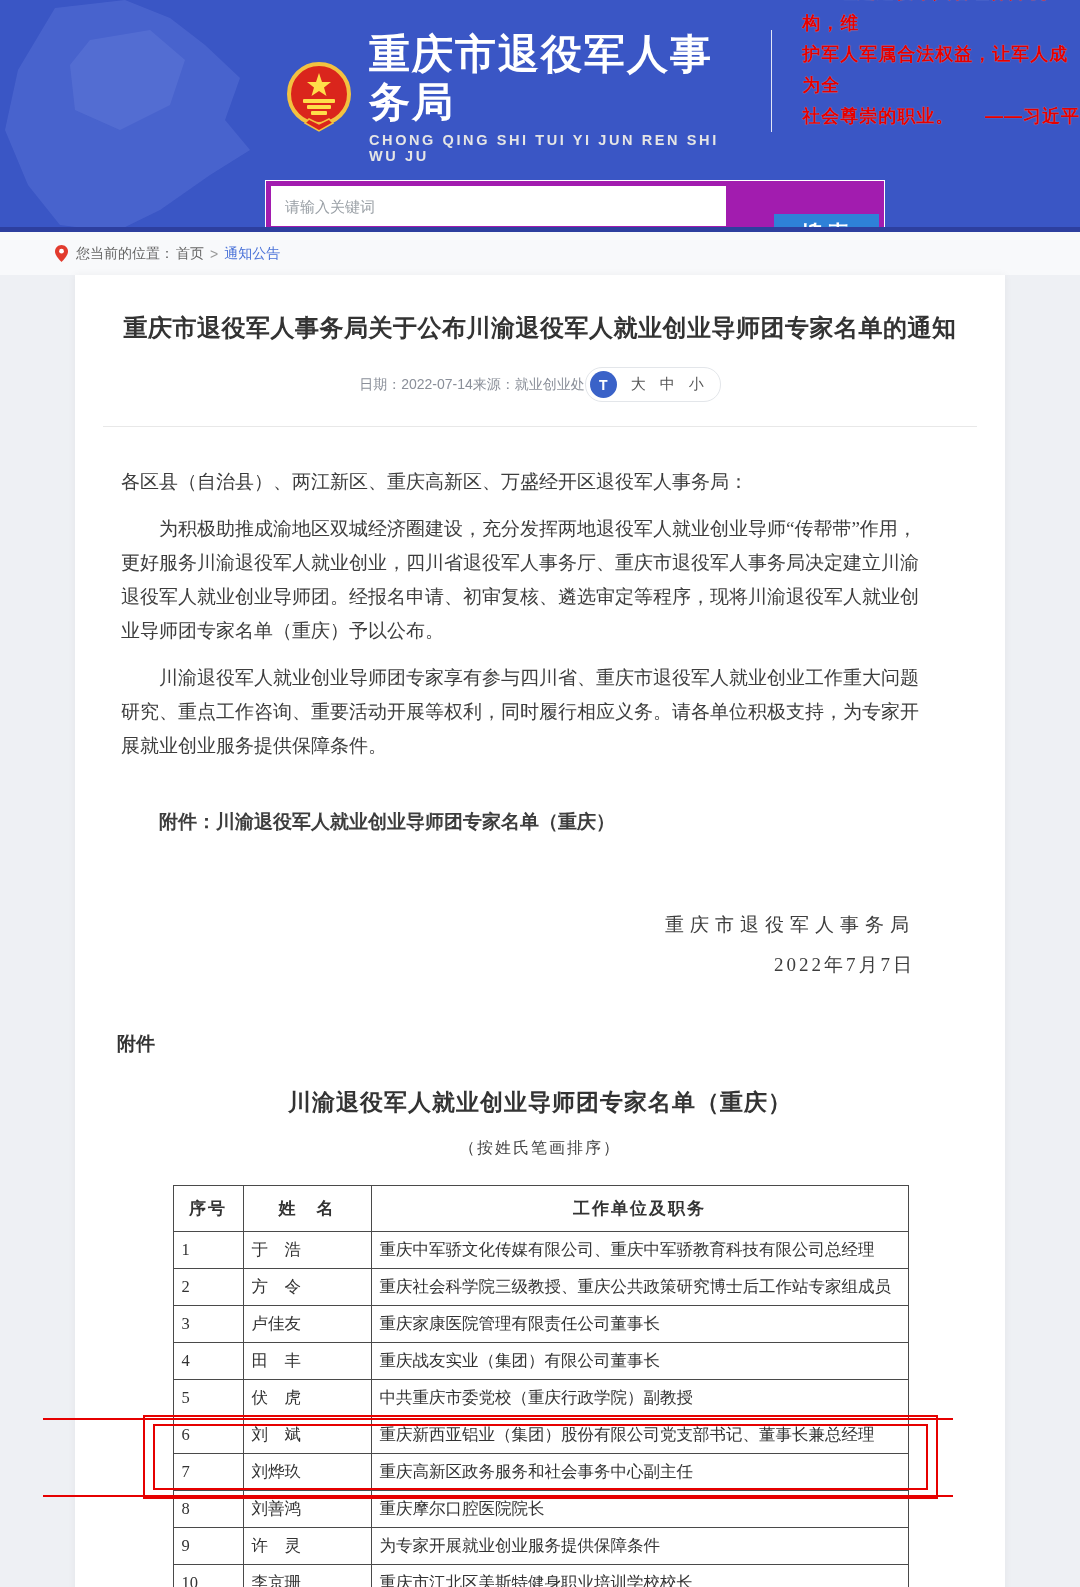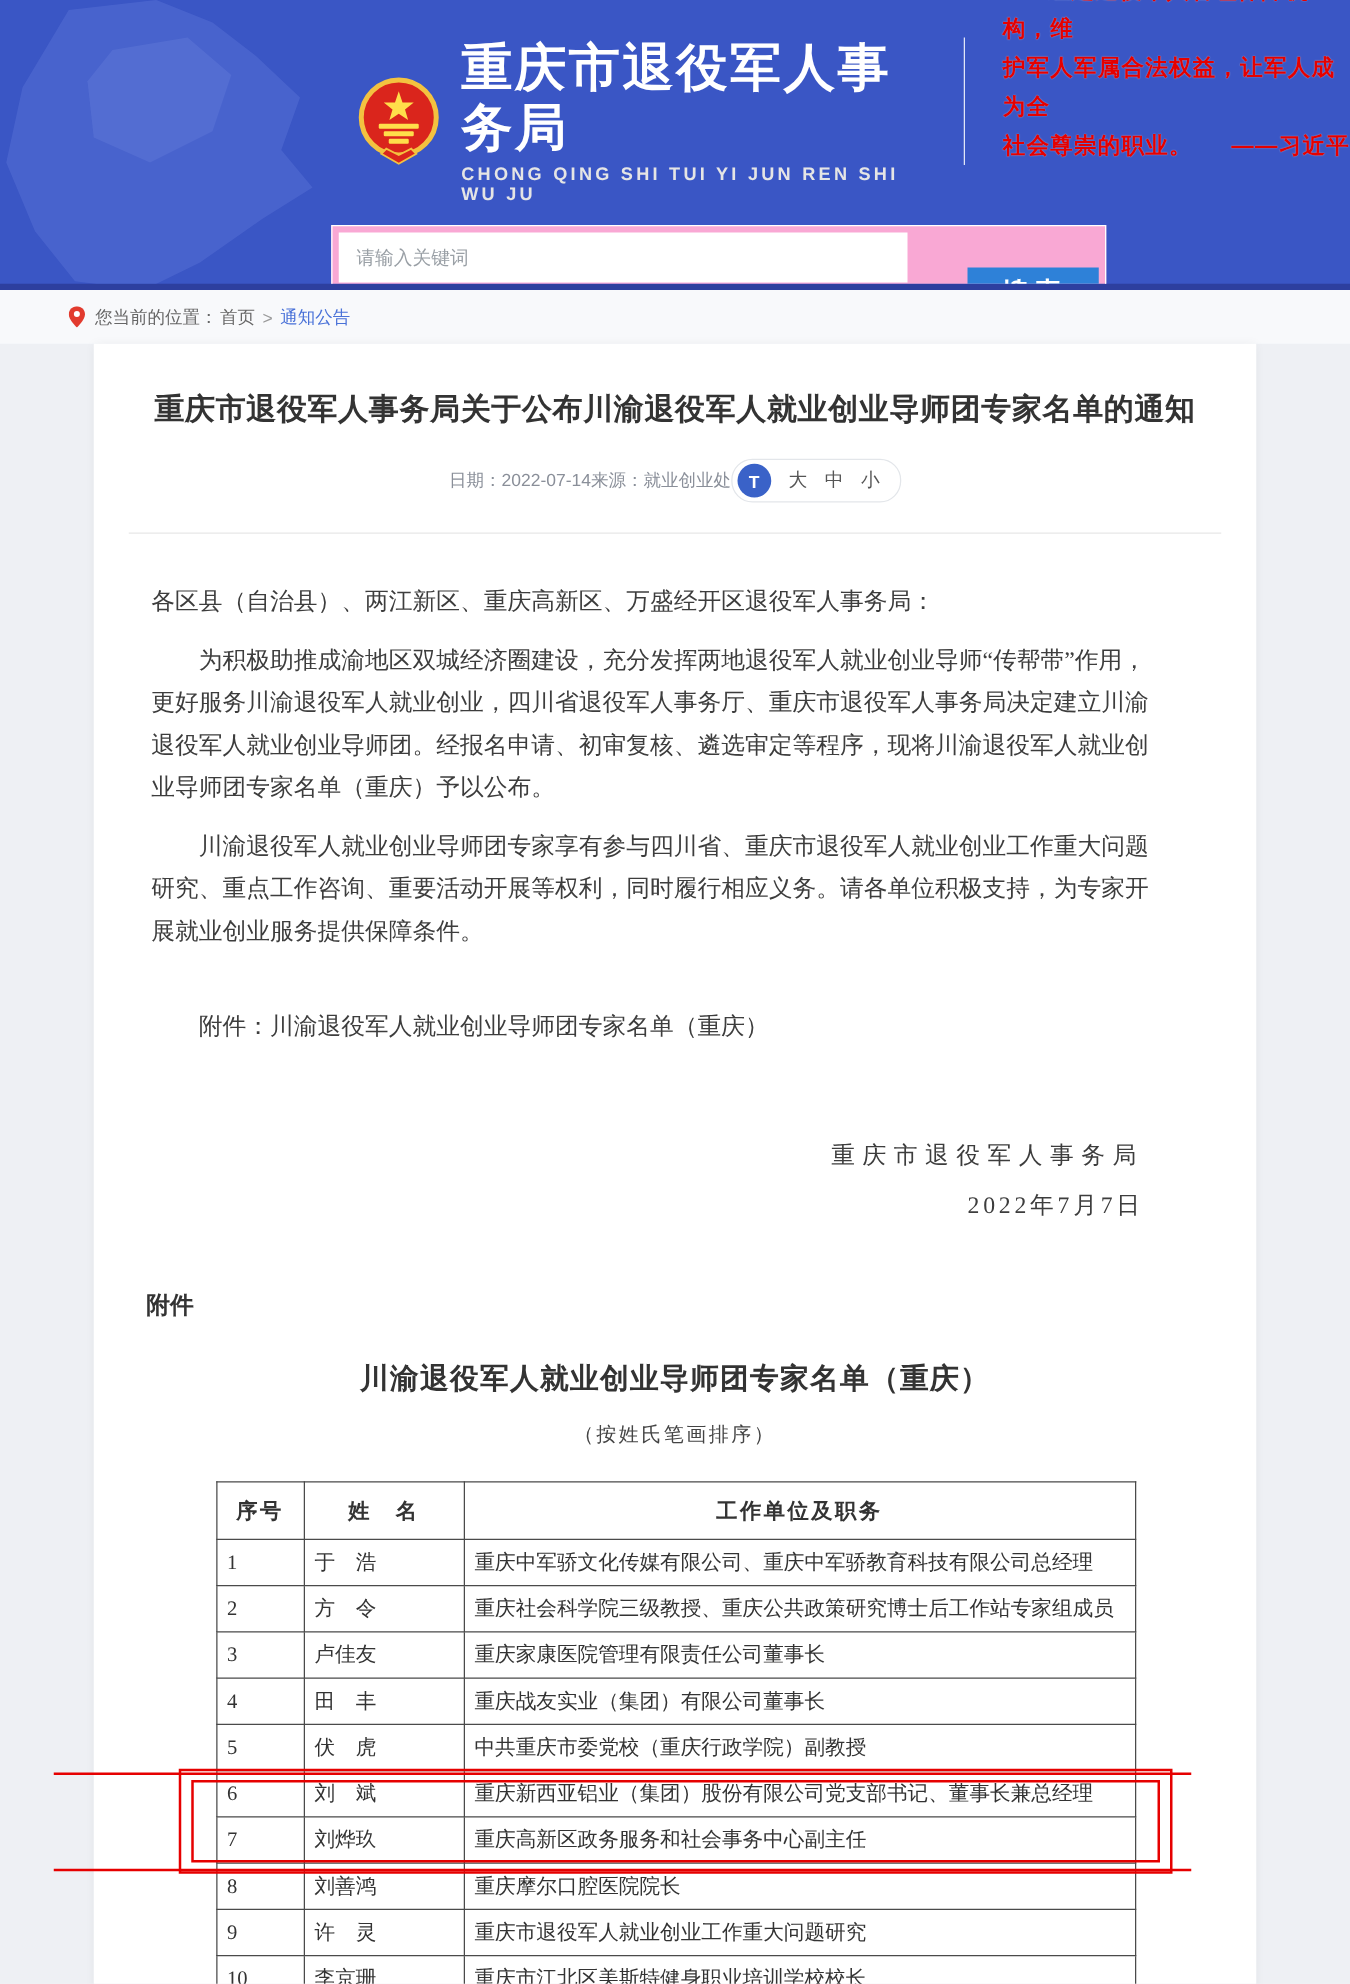--- a/index.html
+++ b/index.html
@@ -14,21 +14,21 @@
   .brand { display:flex; align-items:center; }
   .emblem { width:68px; height:72px; margin-right:16px; flex:none; }
   .brand-title { color:#fff; font-size:41px; font-weight:bold; letter-spacing:2px; line-height:48px; }
   .brand-subtitle { color:#e5e5e5; font-size:14.5px; font-weight:bold; letter-spacing:2.6px; margin-top:6px; }
   .quote-wrap { margin-left:52px; padding-left:30px; border-left:1px solid rgba(255,255,255,.85);
     width:360px; height:102px; display:flex; flex-direction:column; justify-content:flex-end; }
   .quote-line { color:#e50000; font-size:18px; font-weight:bold; line-height:31px;
     text-shadow:0 0 1px rgba(255,255,255,.6); letter-spacing:1px; }
   .quote-line.first { text-indent:2em; }
   .quote-line.last { display:flex; justify-content:space-between; }
-  .search-row { position:relative; margin:16px 0 0 265px; width:620px; background:#f9a8d4;
+  .search-row { position:relative; margin:16px 0 0 265px; width:620px; background:#a21caf;
     padding:5px; display:flex; border:1px solid #fff;gap:48px; }
   .search-input { flex:1; border:none; outline:none; font-size:15px; padding:0 14px;
     height:40px; color:#333; font-family:"Liberation Sans", sans-serif; }
   .search-input::placeholder { color:#9aa0a6; }
   .search-btn { width:105px; height:40px; background:#2e81d8; color:#fff; border:none;
     font-size:23px; font-weight:bold; letter-spacing:3px; cursor:pointer;margin-top:28px; }
 
   
   .breadcrumb-bar { height:43px; background:#f8f9fb; display:flex; align-items:center;
     padding-left:55px; font-size:14px; color:#666; }
@@ -48,21 +48,21 @@
     border-radius:17px; padding:3px 16px 3px 4px; }
   .fontsize-circle { width:27px; height:27px; border-radius:50%; background:#3a62c8; color:#fff;
     font-size:14px; font-weight:bold; display:flex; align-items:center; justify-content:center; }
   .fontsize-opt { color:#555; cursor:pointer; font-size:15px; }
   .meta-divider { border:none; border-top:1px solid #e8e8e8; margin-top:24px; }
 
   .doc-body { margin-top:38px; padding:0 48px 0 18px;
     font-family:"Liberation Serif", serif; font-size:19px; color:#3d3d3d; line-height:34px; }
   .doc-body p { margin-top:13px; }
   .doc-body .indent { text-indent:2em; }
-  .attach-line { margin-top:42px !important; }
+  .attach-line { margin-top:42px !important;font-weight:bold; }
   .sign-block { margin-top:66px; text-align:right; padding-right:14px; }
   .sign-name { letter-spacing:6px; line-height:40px; }
   .sign-date { letter-spacing:3px; line-height:40px; }
 
   
   .attachment-label { margin-top:46px; font-size:19px; font-weight:bold; color:#333;
     font-family:"Liberation Sans", sans-serif; padding-left:14px; }
   .attachment-title { text-align:center; font-size:23px; font-weight:bold; color:#333;
     margin-top:30px; letter-spacing:1px; }
   .attachment-subtitle { text-align:center; font-size:16px; color:#444; margin-top:20px;
@@ -209,21 +209,21 @@
             <td class="col-unit">重庆高新区政务服务和社会事务中心副主任</td>
           </tr>
           <tr>
             <td class="col-num">8</td>
             <td class="col-name">刘善鸿</td>
             <td class="col-unit">重庆摩尔口腔医院院长</td>
           </tr>
           <tr>
             <td class="col-num">9</td>
             <td class="col-name">许　灵</td>
-            <td class="col-unit">重庆市退役军人就业创业工作重大问题研究</td>
+            <td class="col-unit">为专家开展就业创业服务提供保障条件</td>
           </tr>
           <tr>
             <td class="col-num">10</td>
             <td class="col-name">李京珊</td>
             <td class="col-unit">重庆市江北区美斯特健身职业培训学校校长</td>
           </tr>
         </tbody>
     </table>
 
     <div class="red-overlay" style="left:-30px; top:230px; width:795px; height:84px;"></div>

